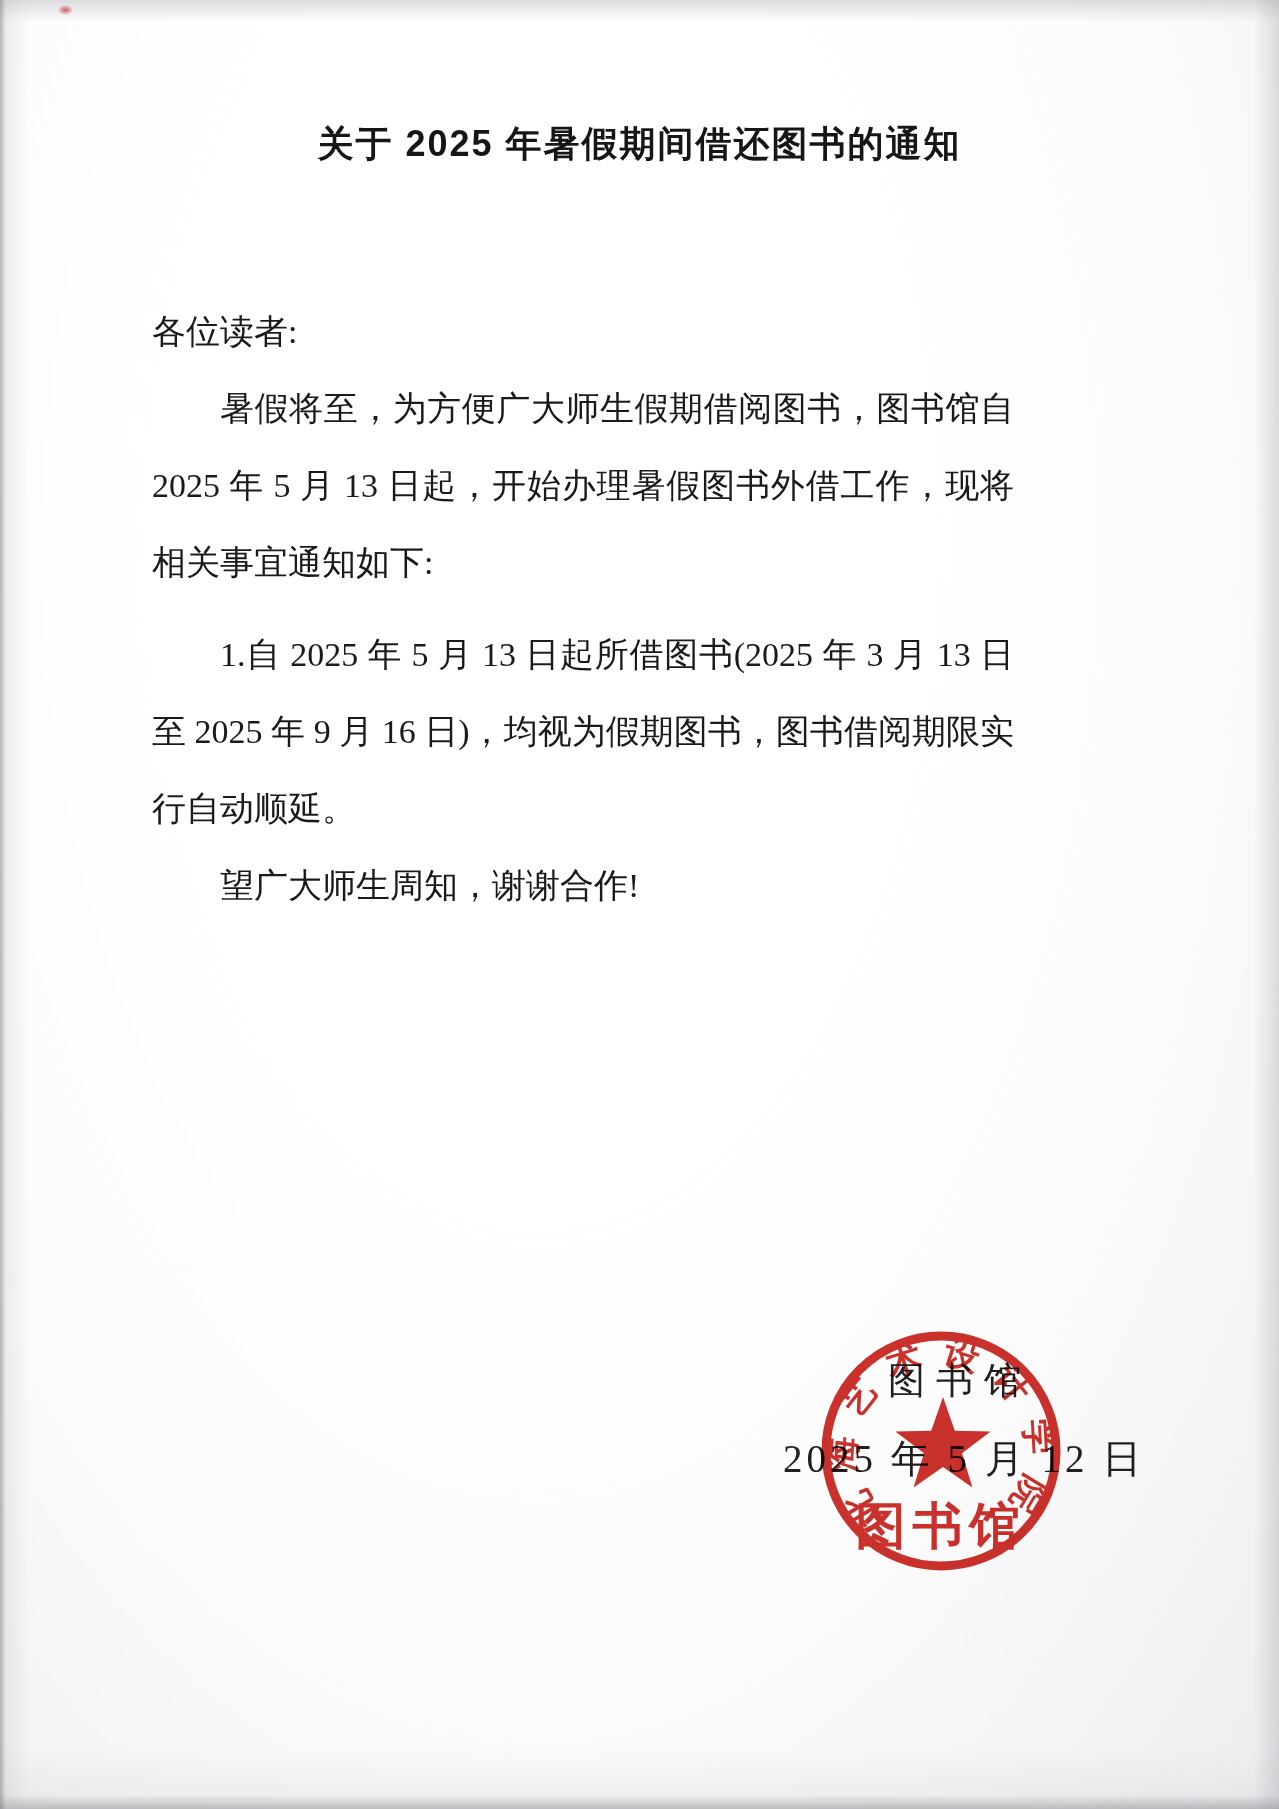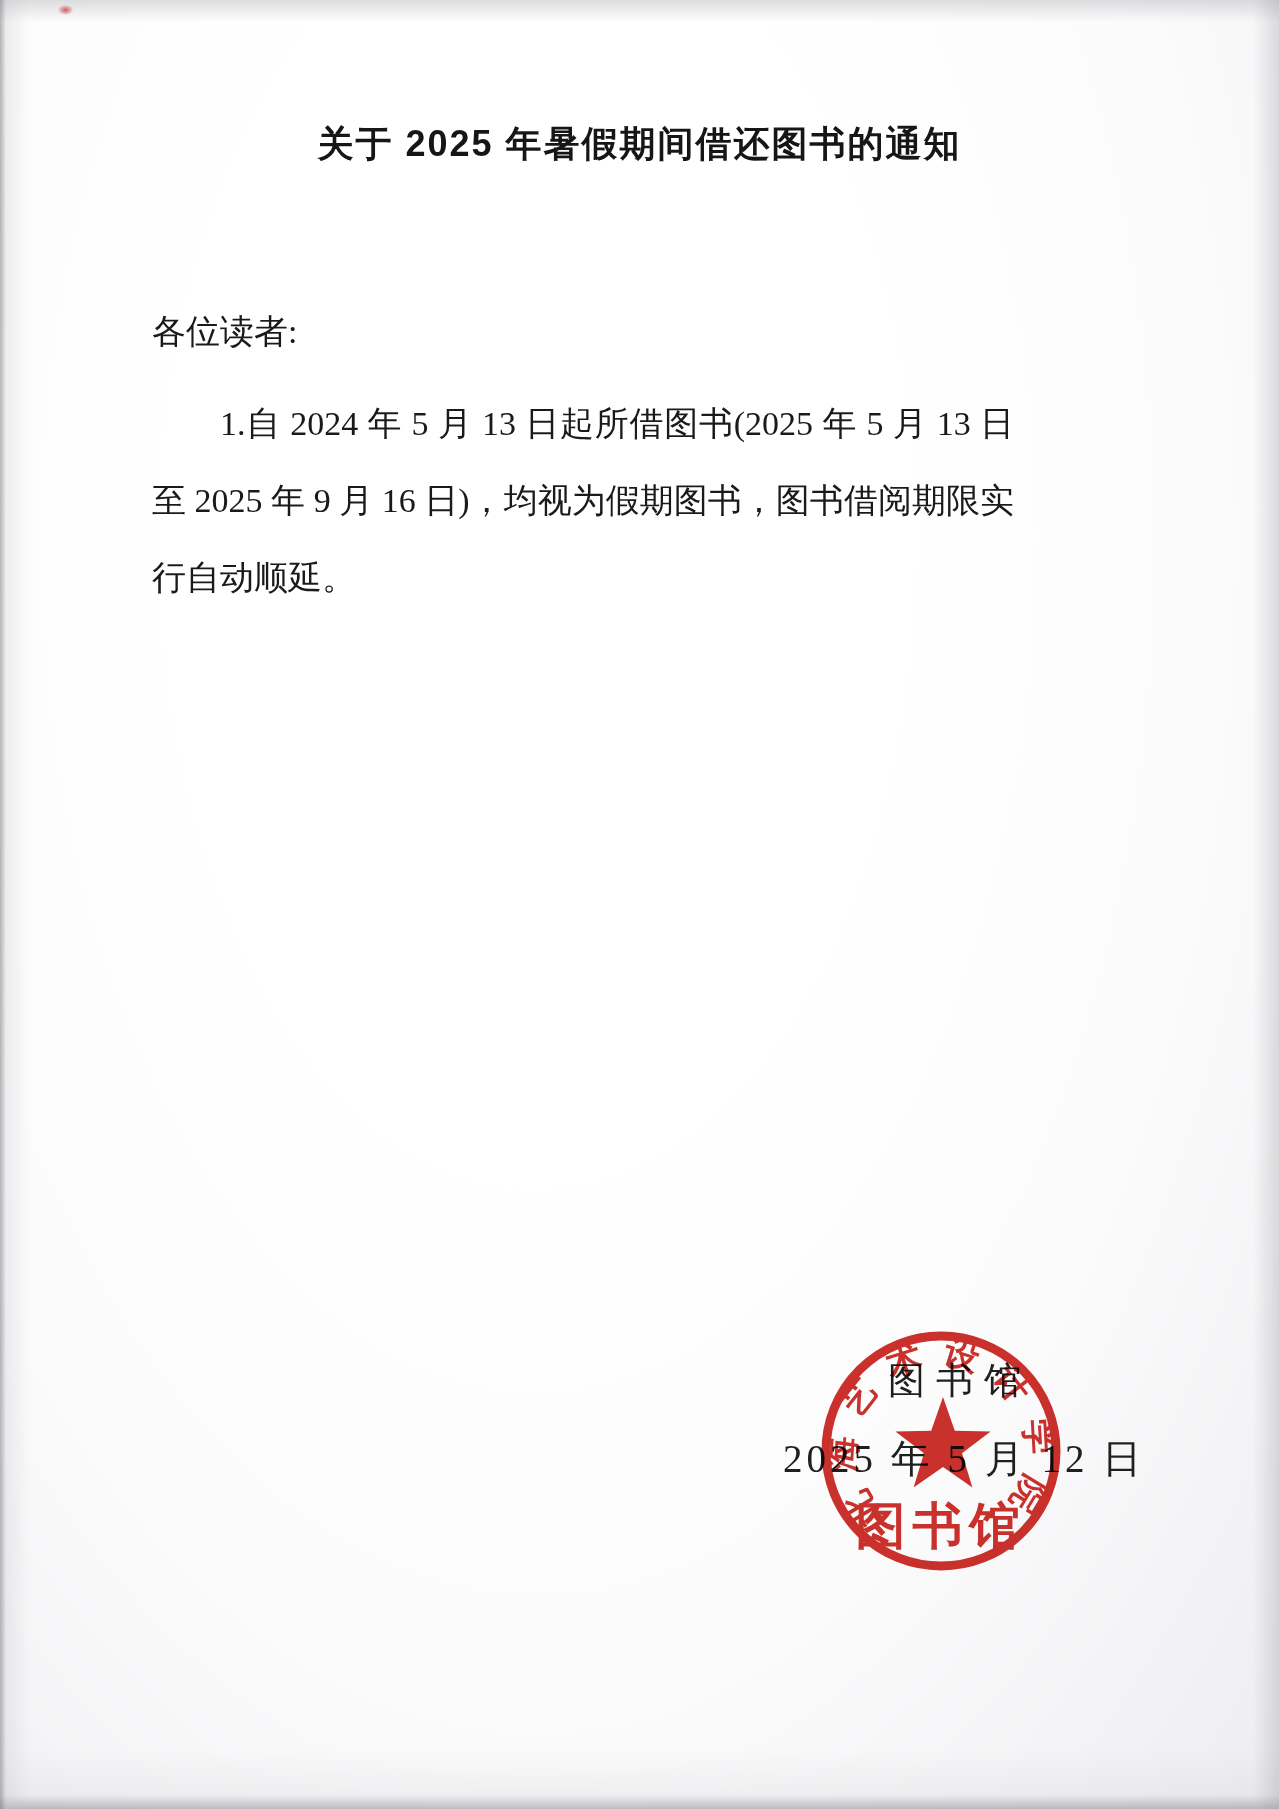--- a/index.html
+++ b/index.html
@@ -56,21 +56,23 @@
 <body>
 
 <div class="paper">
 
   <div class="red-mark"></div>
 
   <div class="doc-title">关于 2025 年暑假期间借还图书的通知</div>
 
   <div class="doc-body">
     <p class="salutation">各位读者:</p>
-    <p class="list-item">1.自 2024 年 5 月 13 日起所借图书(2025 年 5 月 13 日至 2025 年 9 月 16 日)，均视为假期图书，图书借阅期限实行自动顺延。</p>
+    <p>暑假将至，为方便广大师生假期借阅图书，图书馆自 2025 年 5 月 13 日起，开始办理暑假图书外借工作，现将相关事宜通知如下:</p>
+    <p class="list-item">1.自 2025 年 5 月 13 日起所借图书(2025 年 3 月 13 日至 2025 年 9 月 16 日)，均视为假期图书，图书借阅期限实行自动顺延。</p>
+    <p>望广大师生周知，谢谢合作!</p>
   </div>
 
   <div class="signature">图书馆</div>
 
   <div class="doc-date">2025 年 5 月 12 日</div>
 
   <svg class="seal" viewBox="-125 -125 250 250" xmlns="http://www.w3.org/2000/svg">
     <defs>
       <path id="ring-path" d="M -72 47 A 86 86 0 1 1 72 47" fill="none"></path>
     </defs>

